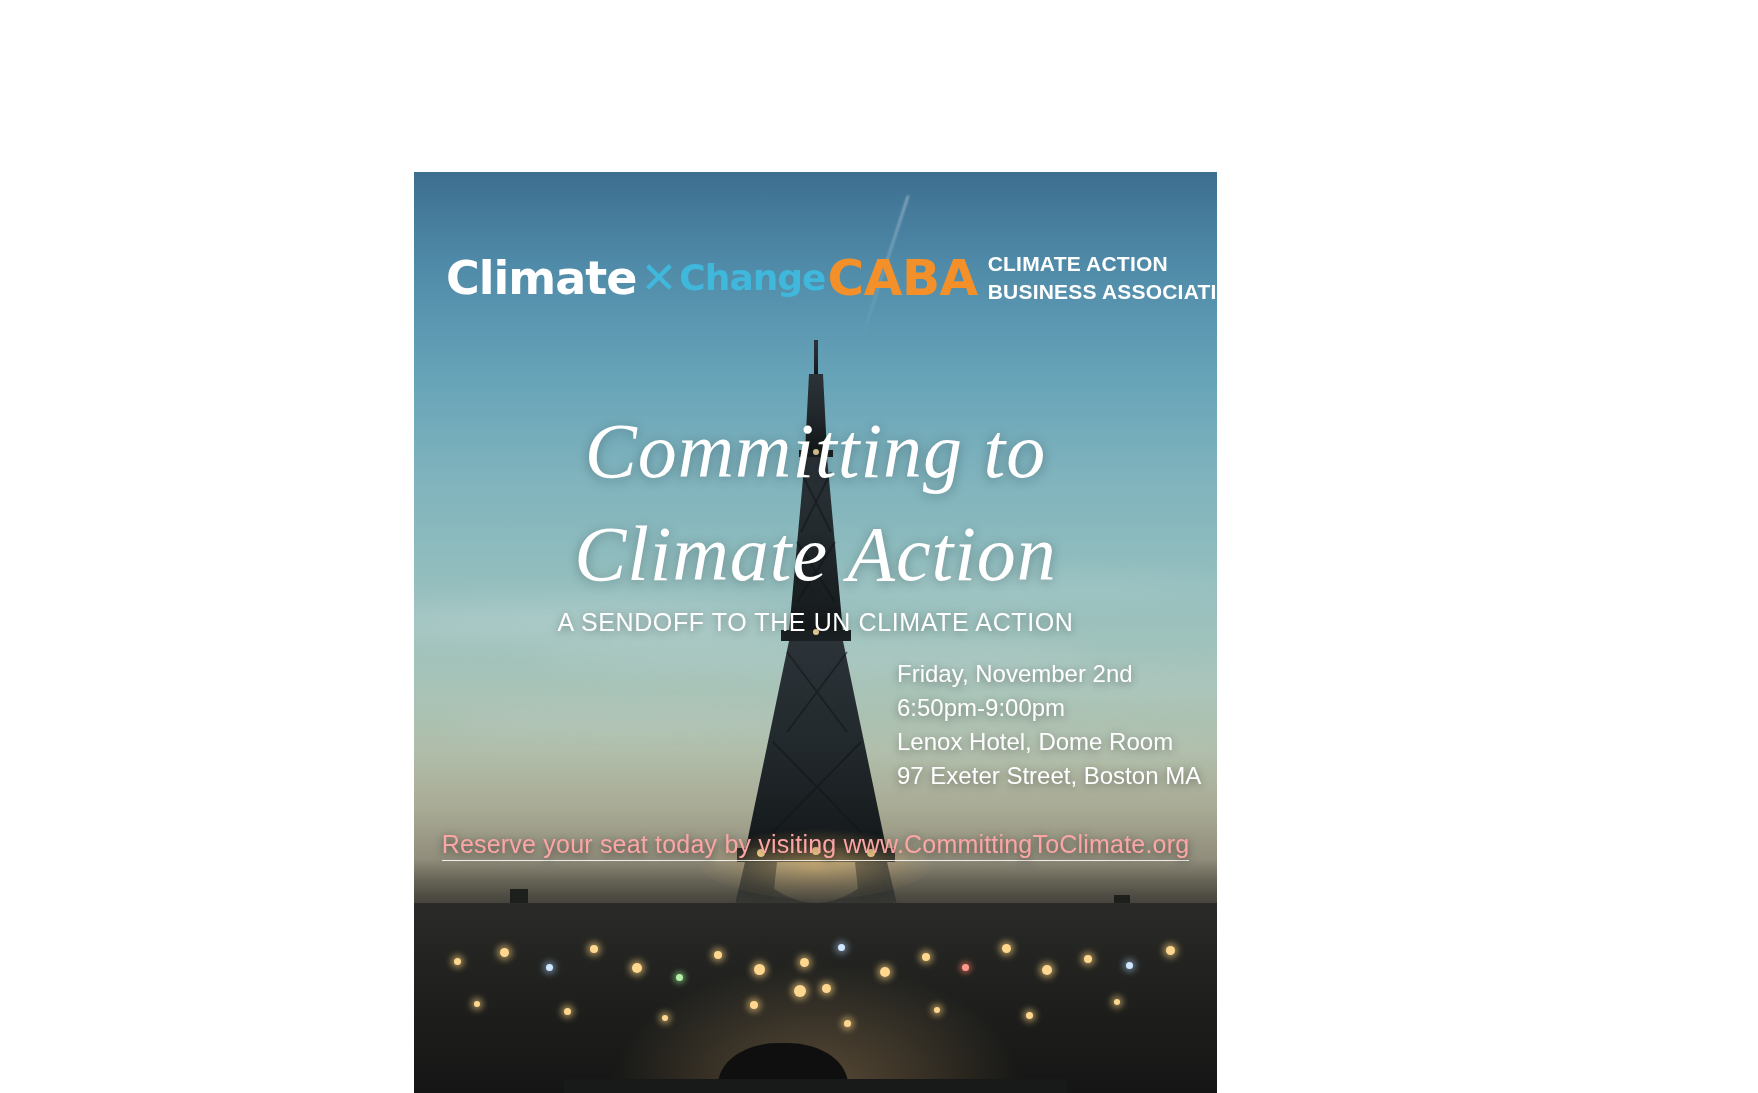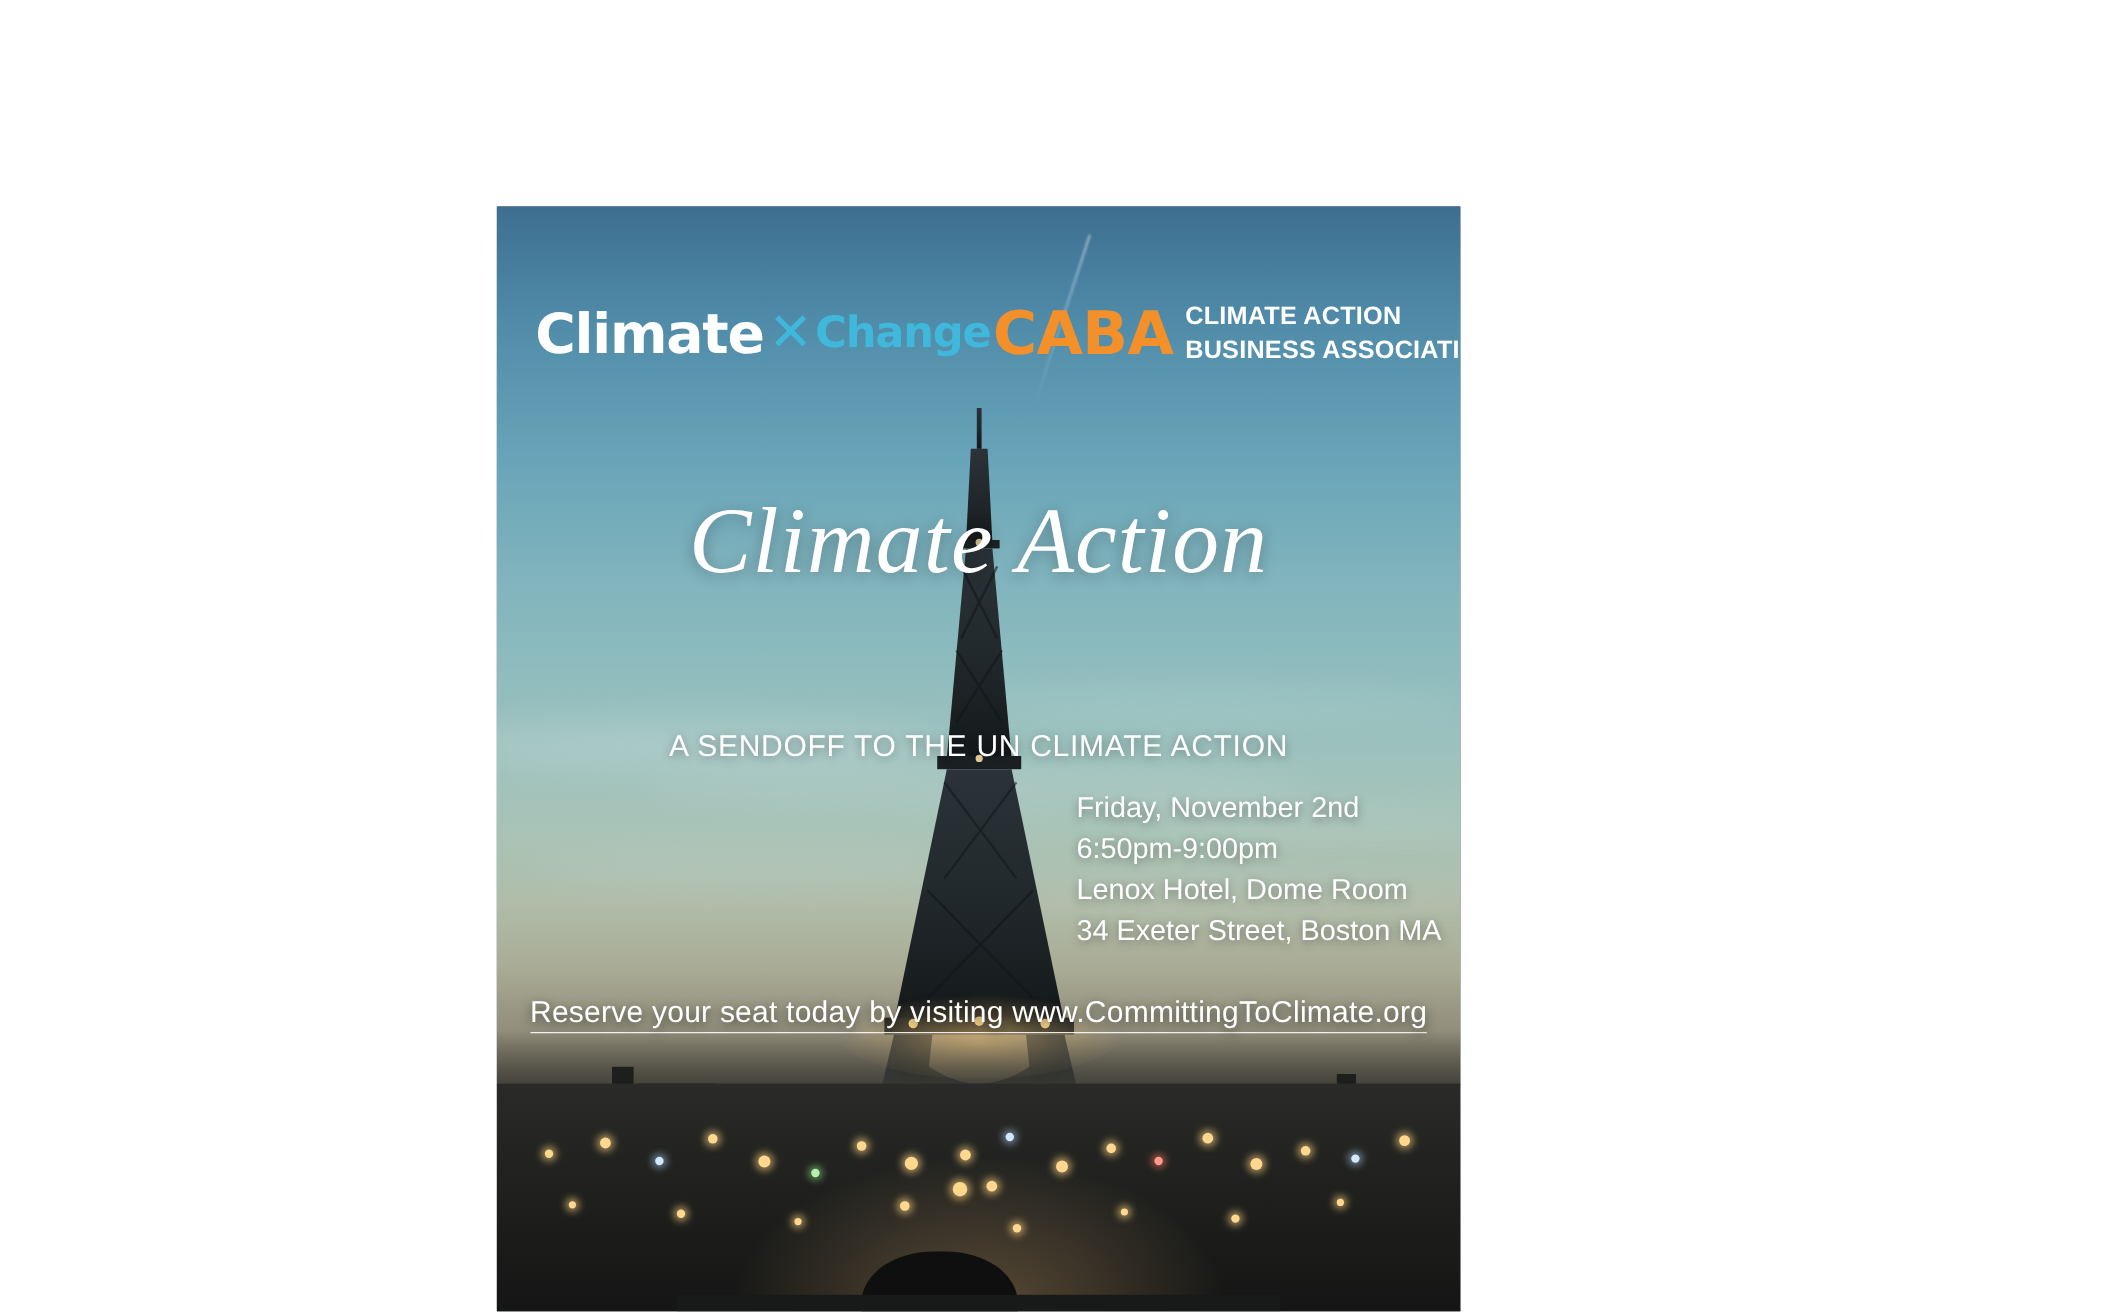--- a/index.html
+++ b/index.html
@@ -242,21 +242,21 @@
     text-shadow: 0 2px 8px rgba(0,0,0,.40);
   }
   .details div { white-space: nowrap; }
 
   
   .cta {
     position: absolute;
     left: 0; right: 0;
     top: 658px;
     text-align: center;
-    color: #ffffff;
+    color: #fca5a5;
     font-family: "Liberation Sans", sans-serif;
     font-size: 25px;
     letter-spacing: .2px;
     text-shadow: 0 2px 9px rgba(0,0,0,.55);
   }
   .cta span { border-bottom: 1px solid rgba(255,255,255,.9); padding-bottom: 2px; }
 </style>
 </head>
 <body>
 
@@ -380,30 +380,31 @@
       <span class="logo-x">✕</span>
       <span class="logo-change">Change</span>
       <span class="logo-caba">CABA</span>
       <span class="logo-assoc">
         <span style="display:block">CLIMATE ACTION</span>
         <span style="display:block">BUSINESS ASSOCIATION</span>
       </span>
     </div>
 
     <div class="headline">
+      <span class="l1">Committing to</span>
       <span class="l2">Climate Action</span>
     </div>
 
     <div class="subhead">A SENDOFF TO THE UN CLIMATE ACTION</div>
 
     <div class="details">
       <div>Friday, November 2nd</div>
       <div>6:50pm-9:00pm</div>
       <div>Lenox Hotel, Dome Room</div>
-      <div>34 Exeter Street, Boston MA</div>
+      <div>97 Exeter Street, Boston MA</div>
     </div>
 
     <div class="cta">
       <span>Reserve your seat today by visiting www.CommittingToClimate.org</span>
     </div>
 
   </div>
 </div>
 
 </body></html>

